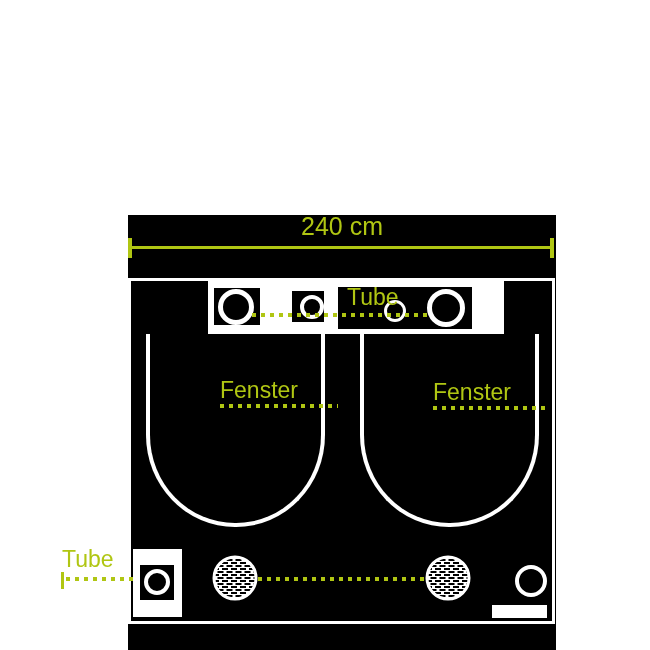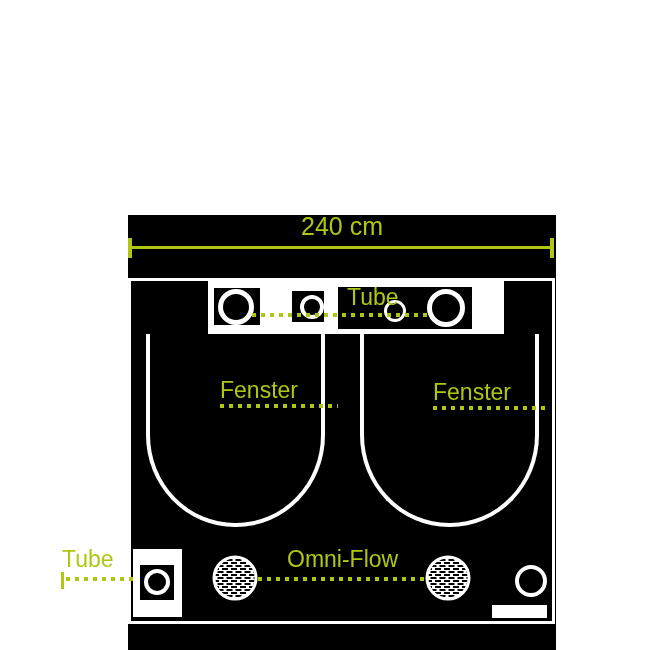--- a/index.html
+++ b/index.html
@@ -125,21 +125,20 @@
       <pattern id="meshB" width="9" height="6" patternUnits="userSpaceOnUse">
         <rect width="9" height="6" fill="#ffffff"></rect>
         <rect x="1" y="1" width="6" height="2" fill="#000000"></rect>
         <rect x="-3.5" y="4" width="6" height="2" fill="#000000"></rect>
         <rect x="5.5" y="4" width="6" height="2" fill="#000000"></rect>
       </pattern>
     </defs>
     <circle cx="23" cy="23" r="21" fill="url(#meshB)" stroke="#ffffff" stroke-width="3"></circle>
   </svg>
 
-  <div class="abs lbl lbl-omni">Omni-Flow</div>
   <div class="abs dotline dots-omni"></div>
 
   <div class="abs ring c-right"></div>
   <div class="abs white-bar"></div>
 
 
   <div class="abs lbl lbl-tube-left">Tube</div>
   <div class="abs tick-left-tube"></div>
   <div class="abs dotline dots-tube-left"></div>
 

